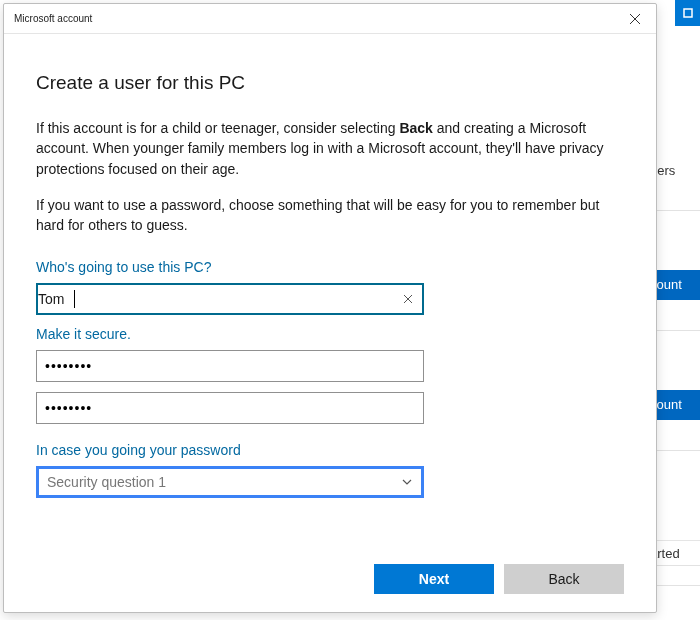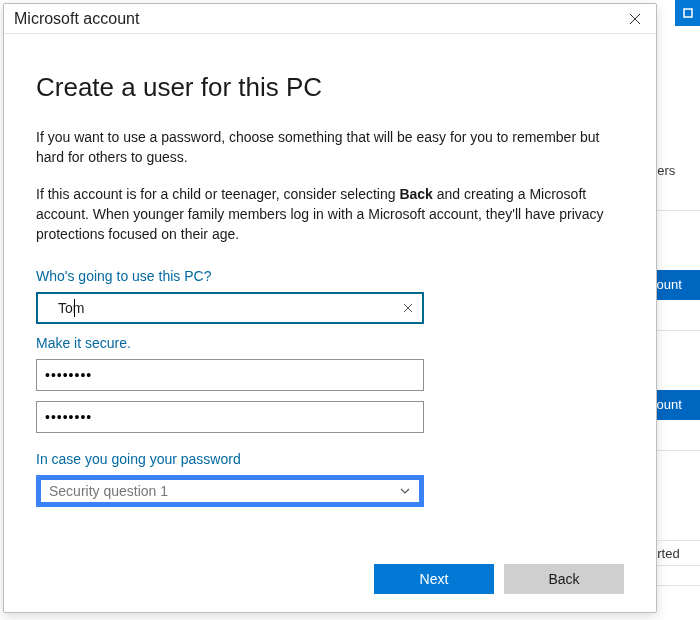--- a/index.html
+++ b/index.html
@@ -65,41 +65,41 @@
   }
   .titlebar {
     height: 30px;
     display: flex;
     align-items: center;
     justify-content: space-between;
     border-bottom: 1px solid #e5e5e5;
     padding: 0 4px 0 10px;
   }
   .titlebar-title {
-    font-size: 16px;
+    font-size: 10px;
     color: #222;
   }
   .titlebar-close {
     width: 34px;
     height: 26px;
     display: flex;
     align-items: center;
     justify-content: center;
     cursor: pointer;
   }
   .titlebar-close svg { stroke: #333; stroke-width: 1; }
 
   .content {
     flex: 1;
     padding: 38px 32px 18px 32px;
     display: flex;
     flex-direction: column;
   }
   .heading {
-    font-size: 26px;
+    font-size: 19px;
     font-weight: 400;
     color: #1a1a1a;
     margin-bottom: 24px;
   }
   .para {
     font-size: 14px;
     color: #1a1a1a;
     line-height: 1.45;
     margin-bottom: 16px;
   }
@@ -120,21 +120,21 @@
     height: 100%;
     border: 1px solid #888;
     font-size: 14px;
     padding: 0 30px 0 8px;
     outline: none;
     font-family: inherit;
     color: #1a1a1a;
   }
   .text-input.active input {
     border: 2px solid #006a8e;
-    padding: 0 29px 0 20px;
+    padding: 0 29px 0 0;
   }
   .input-clear {
     position: absolute;
     right: 4px;
     top: 50%;
     transform: translateY(-50%);
     width: 24px; height: 24px;
     display: flex; align-items: center; justify-content: center;
     cursor: pointer;
   }
@@ -157,21 +157,21 @@
     border: 1px solid #909090;
     font-size: 14px;
     padding: 0 8px;
     outline: none;
     font-family: inherit;
     letter-spacing: 1px;
   }
   .select-wrap {
     width: 388px;
     height: 32px;
-    border: 5px solid #3b82f6;
+    border: 3px solid #3b82f6;
     display: flex;
     align-items: center;
     justify-content: space-between;
     padding: 0 8px;
     cursor: pointer;
   }
   .select-wrap span {
     font-size: 14px;
     color: #777;
   }
@@ -188,20 +188,21 @@
     width: 120px;
     height: 30px;
     font-size: 14px;
     border: none;
     cursor: pointer;
     font-family: inherit;
   }
   .btn-primary {
     background: #0078d4;
     color: #fff;
+    font-weight: bold;
   }
   .btn-secondary {
     background: #cfcfcf;
     color: #1a1a1a;
   }
 </style>
 </head>
 <body>
 
 <div class="backdrop">
@@ -230,25 +231,25 @@
       <svg width="12" height="12" viewBox="0 0 12 12">
         <line x1="1" y1="1" x2="11" y2="11"></line>
           <line x1="11" y1="1" x2="1" y2="11"></line>
       </svg>
     </div>
   </div>
 
   <div class="content">
     <div class="heading">Create a user for this PC</div>
 
-    <div class="para">If you want to use a password, choose something that will be easy for you to remember but hard for others to guess.</div>
-
     <div class="para">
       <span>If this account is for a child or teenager, consider selecting </span><b>Back</b><span> and creating a Microsoft account. When younger family members log in with a Microsoft account, they'll have privacy protections focused on their age.</span>
     </div>
+
+    <div class="para">If you want to use a password, choose something that will be easy for you to remember but hard for others to guess.</div>
 
     <div class="field-label">Who's going to use this PC?</div>
 
     <div class="text-input active">
       <input type="text" value="Tom" style="">
       <div class="cursor-caret" style="left:38px"></div>
       <div class="input-clear">
         <svg width="12" height="12" viewBox="0 0 12 12">
           <line x1="2" y1="2" x2="10" y2="10"></line>
             <line x1="10" y1="2" x2="2" y2="10"></line>

